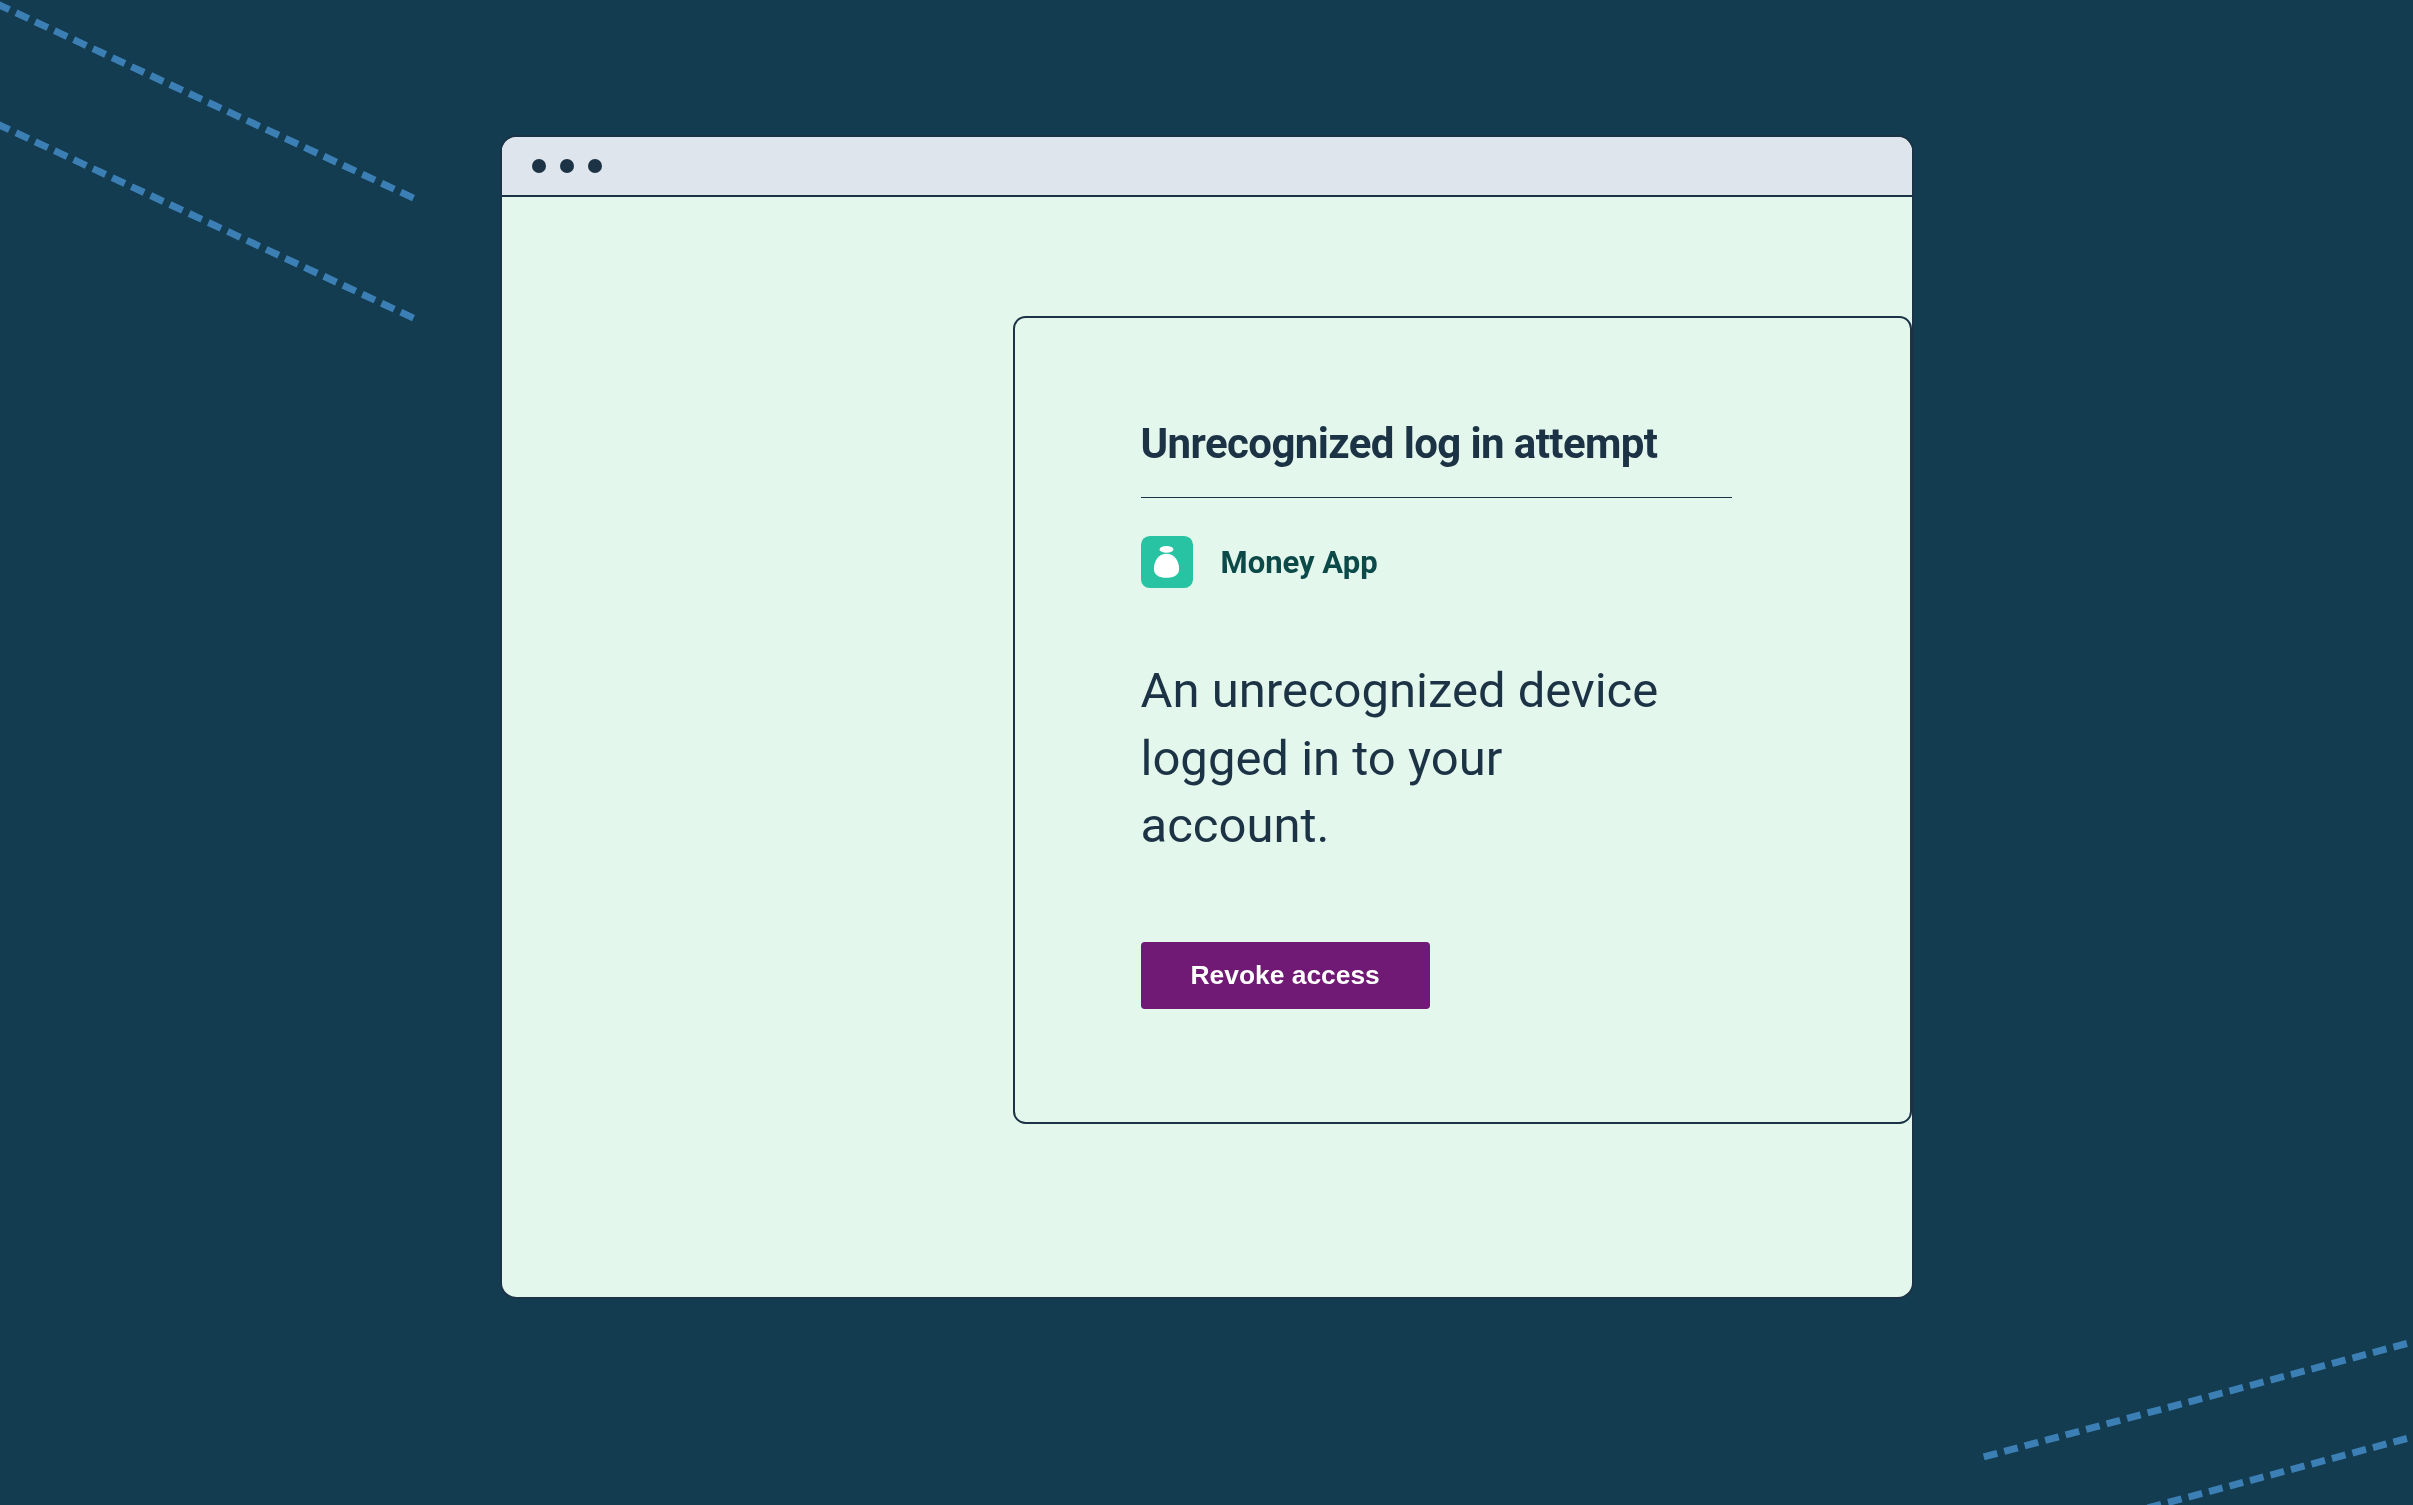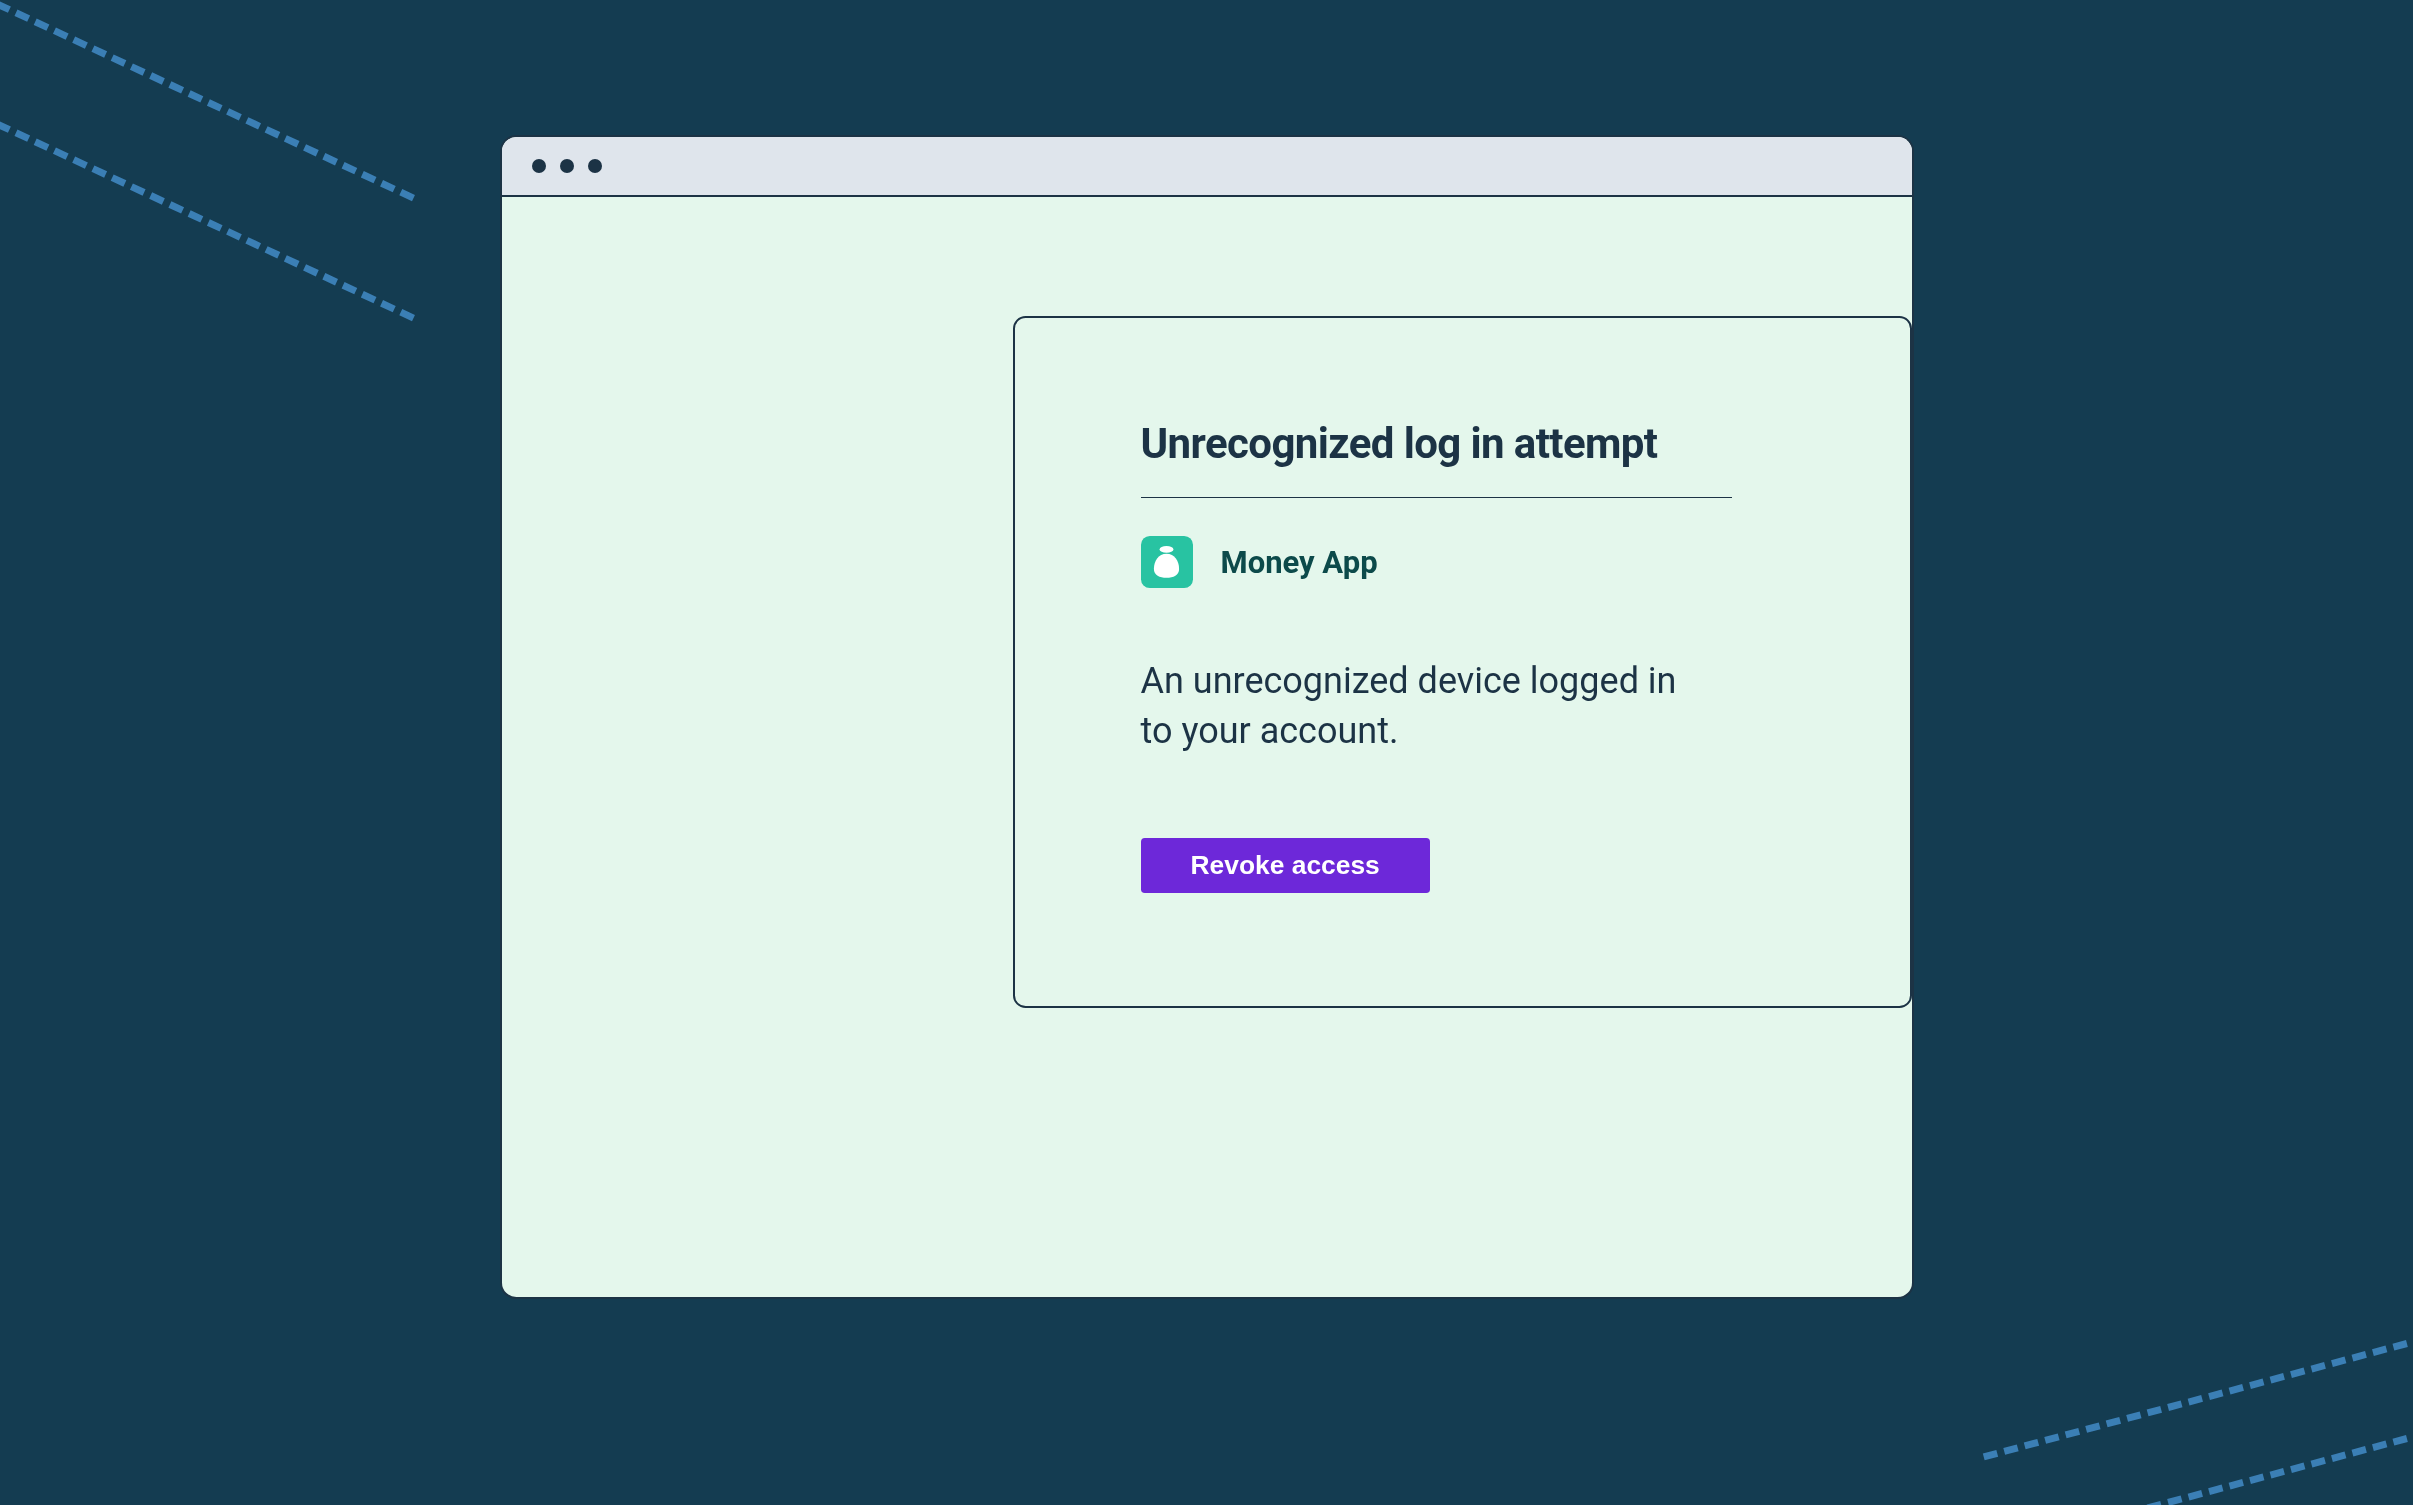--- a/index.html
+++ b/index.html
@@ -134,36 +134,36 @@
       height: 34px;
     }
     
     .app-name {
       font-size: 31px;
       font-weight: 700;
       color: #0c4a4a;
     }
     
     .alert-message {
-      font-size: 36px;
+      font-size: 49px;
       font-weight: 400;
       color: #1c3345;
       margin-top: 69px;
       line-height: 1.38;
       max-width: 553px;
     }
     
     .revoke-button {
       display: inline-block;
       margin-top: 82px;
-      background: #6d28d9;
+      background: #701a75;
       color: #ffffff;
       font-size: 26.4px;
       font-weight: 700;
-      padding: 12px 50px;
+      padding: 18px 50px;
       border: none;
       border-radius: 3.8px;
       cursor: pointer;
     }
   </style>
 </head>
 <body>
 
 <div class="dash-line dash-top-1"></div>
 <div class="dash-line dash-top-2"></div>

